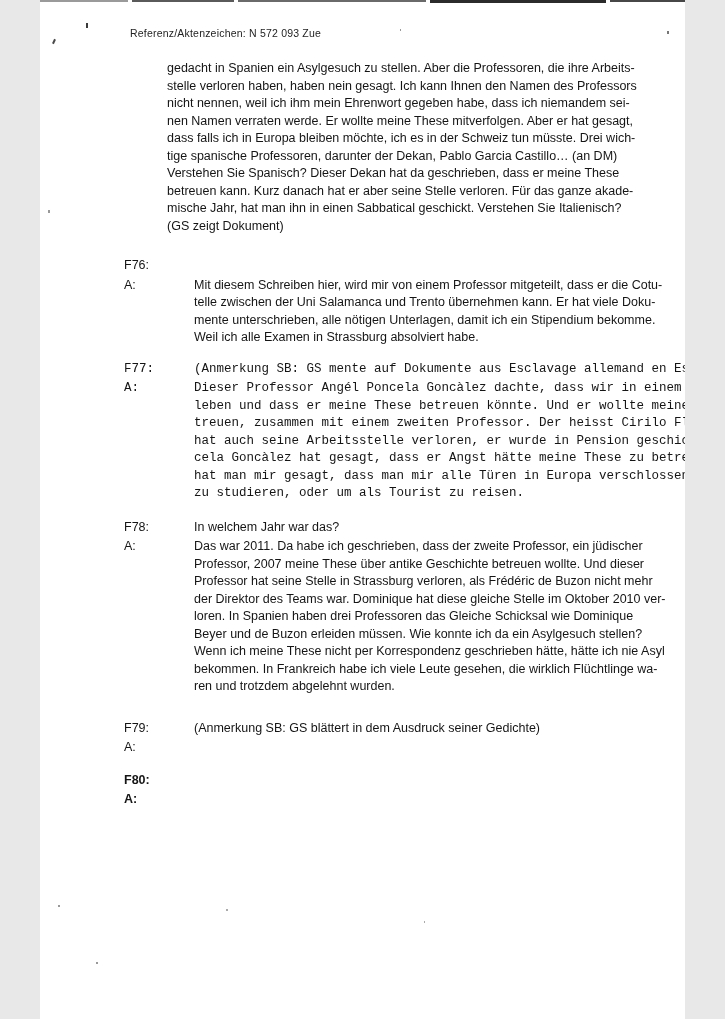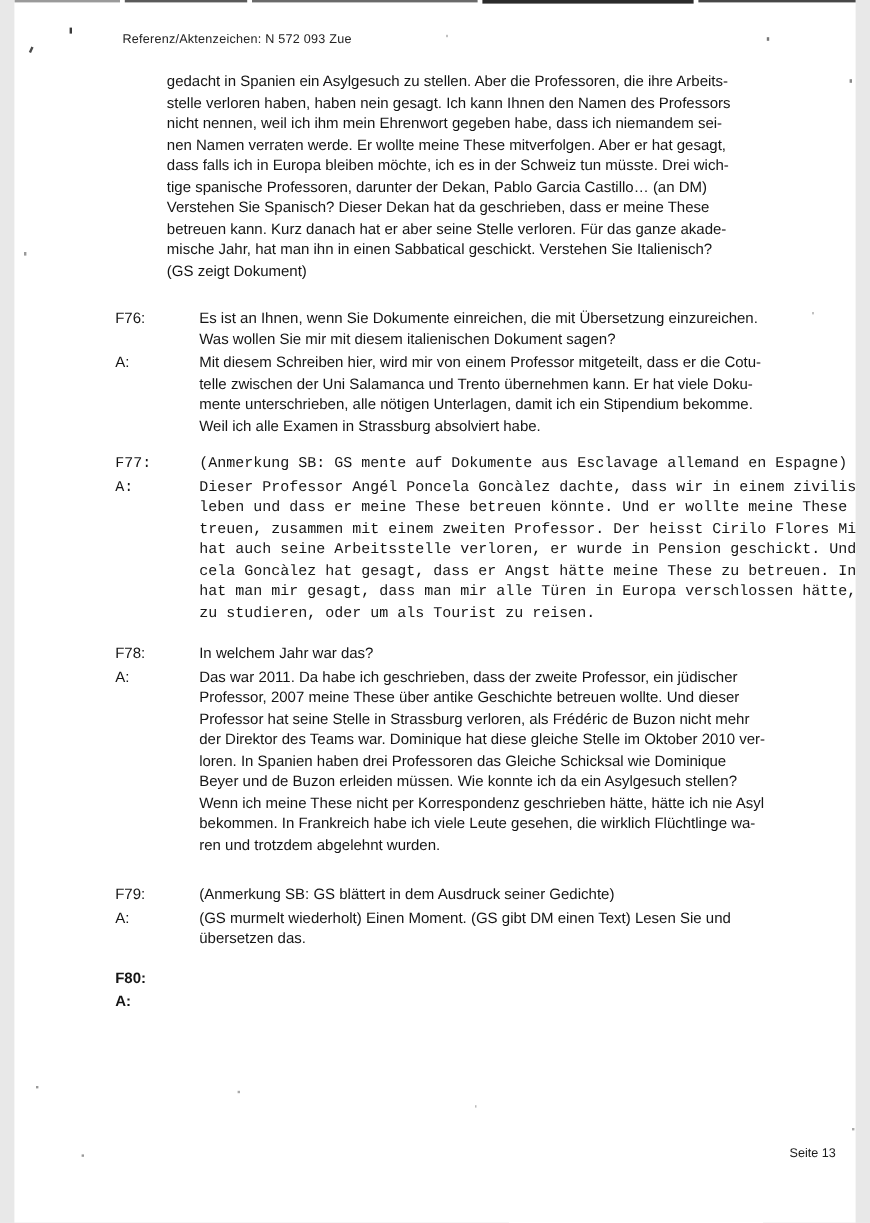--- a/index.html
+++ b/index.html
@@ -1,18 +1,18 @@
 <!DOCTYPE html>
 <html><head>
 <meta charset="utf-8">
 <style>
   html,body{margin:0;padding:0;background:#e8e8e8;}
   .page{
     position:relative;
-    width:701px;height:1019px;
+    width:645px;height:1019px;
     margin:0 auto;
     background:#ffffff;
     font-family:"Liberation Sans","DejaVu Sans",sans-serif;
     color:#151515;
     overflow:hidden;
   }
   .ref-line{
     position:absolute;left:90px;top:27px;
     font-size:10.5px;letter-spacing:0.2px;color:#232323;
   }
@@ -73,22 +73,20 @@
 dass falls ich in Europa bleiben möchte, ich es in der Schweiz tun müsste. Drei wich-
 tige spanische Professoren, darunter der Dekan, Pablo Garcia Castillo… (an DM)
 Verstehen Sie Spanisch? Dieser Dekan hat da geschrieben, dass er meine These
 betreuen kann. Kurz danach hat er aber seine Stelle verloren. Für das ganze akade-
 mische Jahr, hat man ihn in einen Sabbatical geschickt. Verstehen Sie Italienisch?
 (GS zeigt Dokument)</p>
 
     <div class="qa-group g1">
       <div class="qa-row">
         <span class="qa-label">F76:</span>
-        <p class="para">Es ist an Ihnen, wenn Sie Dokumente einreichen, die mit Übersetzung einzureichen.
-Was wollen Sie mir mit diesem italienischen Dokument sagen?</p>
       </div>
       <div class="qa-row answer-row">
         <span class="qa-label">A:</span>
         <p class="para">Mit diesem Schreiben hier, wird mir von einem Professor mitgeteilt, dass er die Cotu-
 telle zwischen der Uni Salamanca und Trento übernehmen kann. Er hat viele Doku-
 mente unterschrieben, alle nötigen Unterlagen, damit ich ein Stipendium bekomme.
 Weil ich alle Examen in Strassburg absolviert habe.</p>
       </div>
     </div>
 
@@ -128,22 +126,20 @@
       </div>
     </div>
 
     <div class="qa-group g4">
       <div class="qa-row">
         <span class="qa-label">F79:</span>
         <p class="para">(Anmerkung SB: GS blättert in dem Ausdruck seiner Gedichte)</p>
       </div>
       <div class="qa-row answer-row">
         <span class="qa-label">A:</span>
-        <p class="para">(GS murmelt wiederholt) Einen Moment. (GS gibt DM einen Text) Lesen Sie und
-übersetzen das.</p>
       </div>
     </div>
 
     <div class="qa-group g5">
       <div class="qa-row">
         <span class="qa-label">F80:</span>
       </div>
       <div class="qa-row answer-row">
         <span class="qa-label">A:</span>
       </div>

